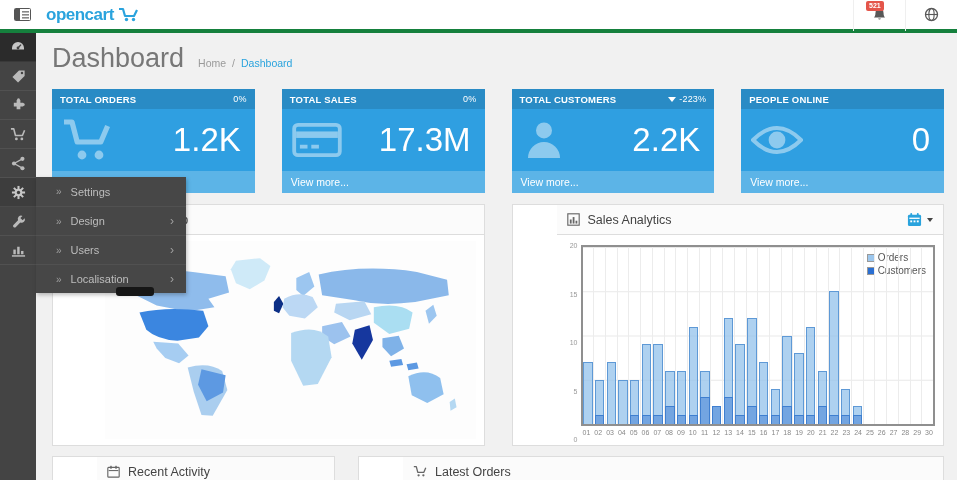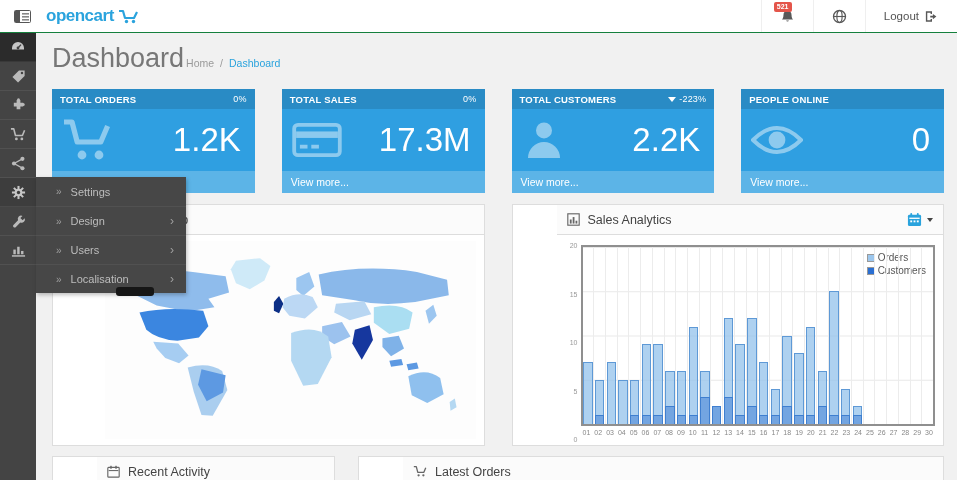--- a/index.html
+++ b/index.html
@@ -1,20 +1,20 @@
 <!DOCTYPE html>
 <html><head>
 <meta charset="utf-8">
 <style>
   * { margin:0; padding:0; box-sizing:border-box; }
   html,body { width:957px; height:480px; overflow:hidden; }
   body { font-family:"Liberation Sans","DejaVu Sans",sans-serif; background:#f1f1f1; position:relative; }
 
   
-  .topbar { position:absolute; top:0; left:0; width:957px; height:33px; background:#fff; border-bottom:1px solid #15803d; display:flex; align-items:center; z-index:40;justify-content:center; }
+  .topbar { position:absolute; top:0; left:0; width:957px; height:33px; background:#fff; border-bottom:4px solid #15803d; display:flex; align-items:center; z-index:40;justify-content:center; }
   .menu-toggle { width:44px; height:32px; display:flex; align-items:center; justify-content:center; cursor:pointer; }
   .logo { display:flex; align-items:center; gap:4px; margin-left:2px; }
   .logo-text { color:#2aa3dd; font-size:17px; font-weight:bold; letter-spacing:-0.5px; }
   .topbar-right { margin-left:auto; display:flex; align-items:stretch; height:32px; }
   .topbar-item { display:flex; align-items:center; padding:0 18px; border-left:1px solid #efefef; position:relative; color:#555; font-size:11.5px; cursor:pointer; }
   .badge { position:absolute; top:2px; left:12px; background:#e4554a; color:#fff; font-size:7px; font-weight:bold; padding:1px 3px; border-radius:2px; line-height:1.2; }
 
   
   .sidebar { position:absolute; top:33px; left:0; width:36px; height:447px; background:#444; z-index:45; }
   .side-item { width:36px; height:29px; display:flex; align-items:center; justify-content:center; border-bottom:1px solid rgba(255,255,255,0.07); cursor:pointer; }
@@ -25,21 +25,21 @@
   
   .flyout { position:absolute; top:177px; left:36px; width:150px; background:#474747; z-index:50; box-shadow:1px 2px 4px rgba(0,0,0,0.25); }
   .flyout-item { height:29px; display:flex; align-items:center; padding:0 12px 0 20px; color:#bdbdbd; font-size:11px; border-top:1px solid rgba(255,255,255,0.06); cursor:pointer; }
   .flyout-item:first-child { border-top:none; }
   .flyout-item .dbl { font-size:10px; margin-right:9px; color:#9f9f9f; }
   .flyout-item .chev { margin-left:auto; color:#9f9f9f; font-size:12px; }
   .cursor-artifact { position:absolute; top:287px; left:116px; width:38px; height:9px; background:#161616; border-radius:3px; z-index:51; }
 
   
   .main { position:absolute; top:33px; left:36px; width:921px; height:447px; padding:8px 13px 0 16px; }
-  .page-head { display:flex; align-items:baseline; gap:2px; height:42px; margin-top:2px; }
+  .page-head { display:flex; align-items:baseline; gap:14px; height:42px; margin-top:2px; }
   .page-title { font-size:27px; font-weight:300; color:#777; }
   .breadcrumb { font-size:10.5px; color:#9a9a9a; display:flex; gap:6px; }
   .breadcrumb .link { color:#2aa3dd; }
 
   
   .tiles { display:grid; grid-template-columns:repeat(4,1fr); gap:27px; margin-top:4px; }
   .tile { height:104px; background:#2f9fe1; color:#fff; display:flex; flex-direction:column; }
   .tile-head { background:rgba(0,0,0,0.12); height:20px; display:flex; align-items:center; justify-content:space-between; padding:0 8px; font-size:9.5px; font-weight:bold; letter-spacing:0.2px; }
   .tile-change { font-weight:normal; font-size:9px; display:flex; align-items:center; gap:3px; }
   .caret-down { width:0; height:0; border-left:4px solid transparent; border-right:4px solid transparent; border-top:5px solid #fff; }
@@ -110,27 +110,20 @@
           <path d="M8 2 a4.3 4.3 0 0 1 4.3 4.3 c0 3 .9 4.2 1.7 4.9 H2 c.8-.7 1.7-1.9 1.7-4.9 A4.3 4.3 0 0 1 8 2z" fill="#585858"></path>
           <circle cx="8" cy="1.6" r="1" fill="#585858"></circle>
           <path d="M6.5 12.2 a1.6 1.6 0 0 0 3 0z" fill="#585858"></path>
         </svg>
     </div>
     <div class="topbar-item">
       <svg width="15" height="15" viewBox="0 0 16 16">
           <circle cx="8" cy="8" r="6.4" fill="none" stroke="#585858" stroke-width="1.4"></circle>
           <ellipse cx="8" cy="8" rx="2.8" ry="6.4" fill="none" stroke="#585858" stroke-width="1.2"></ellipse>
           <line x1="1.6" y1="8" x2="14.4" y2="8" stroke="#585858" stroke-width="1.2"></line>
-        </svg>
-    </div>
-    <div class="topbar-item">
-      <span>Logout</span>
-      <svg style="margin-left:6px" width="14" height="13" viewBox="0 0 16 14">
-          <path d="M1 1 h7 v3 h-1.6 V2.6 H2.6 v8.8 h3.8 V9.9 H8 v3.1 H1z" fill="#585858"></path>
-          <path d="M9 4 l4 3 -4 3 v-2 H6 V6 h3z" fill="#585858"></path>
         </svg>
     </div>
   </div>
 </div>
 
 <div class="sidebar">
   <div class="side-item active">
     <svg width="16" height="16" viewBox="0 0 16 16">
         <path d="M8 3 a6 6 0 0 0-6 6 l.01 1.6 h12 L14 9 a6 6 0 0 0-6-6z" fill="#e0e0e0"></path>
         <circle cx="8" cy="9" r="1.4" fill="#444"></circle>

